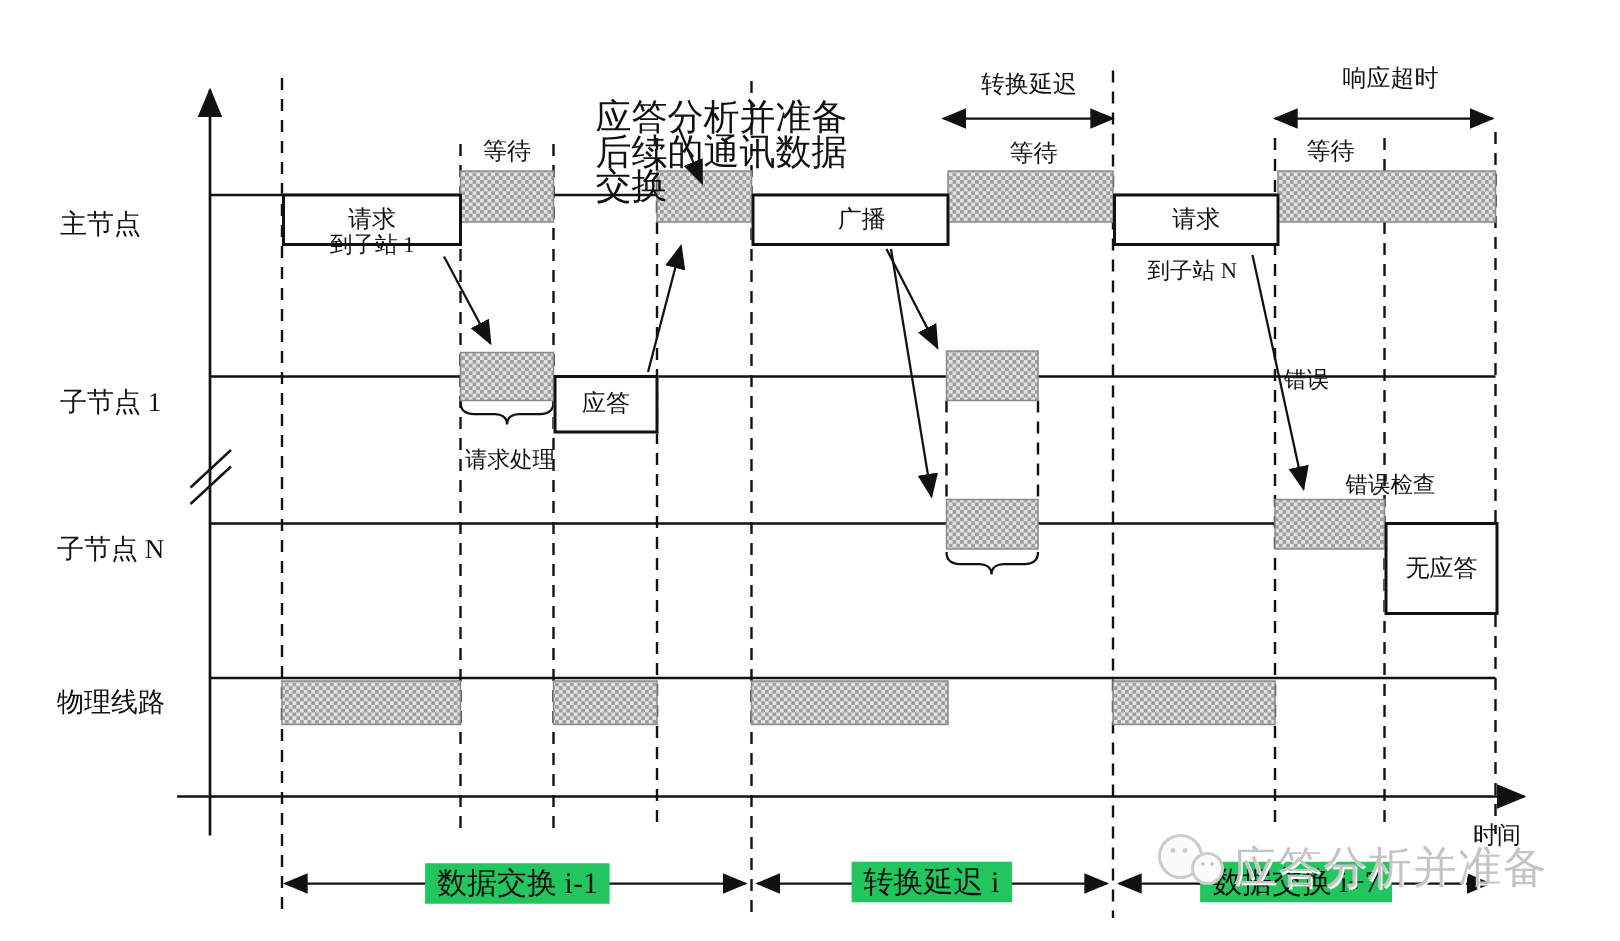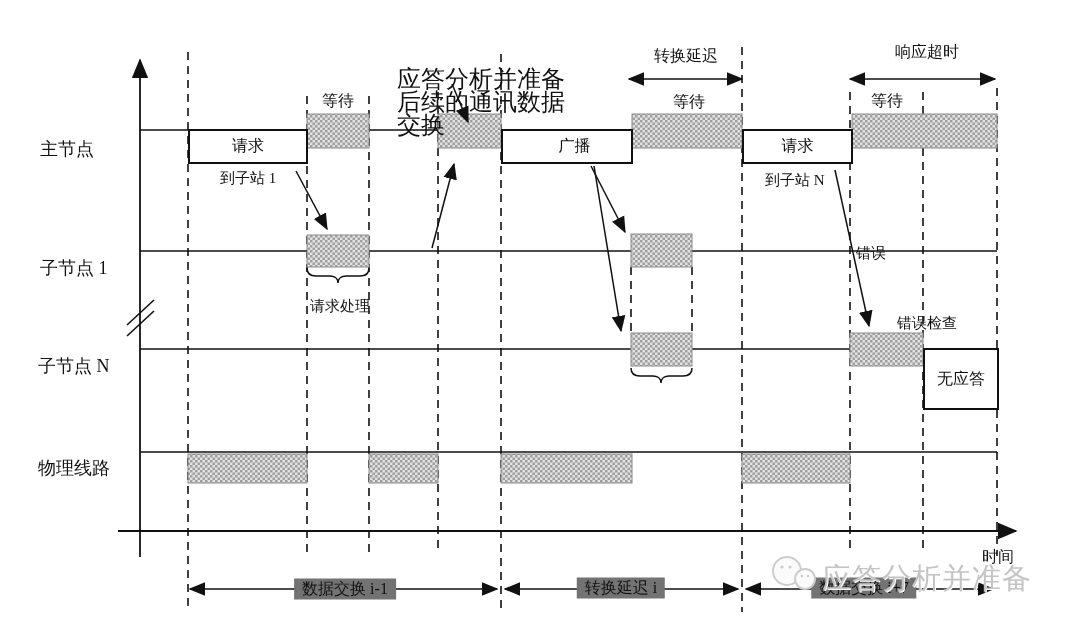--- a/index.html
+++ b/index.html
@@ -14,22 +14,22 @@
   .row-lbl{font-size:18px;}
   .note{white-space:pre-line;font-size:24px;line-height:23px;margin-top:38px;}
   .small{font-size:15px;}
   .wbox{
     position:absolute;z-index:2;background:#fff;border:2px solid #111;
     box-sizing:border-box;display:flex;align-items:center;justify-content:center;
     font-size:16px;
   }
   .wbox.tall{align-items:flex-start;padding-top:19px;}
   .exch{
-    position:absolute;z-index:3;font-size:16px;white-space:nowrap;
-    background:#737373;padding:0 8px;transform:translate(-50%,-50%);
+    position:absolute;z-index:3;font-size:20px;white-space:nowrap;
+    background:#22c55e;padding:0 8px;transform:translate(-50%,-50%);
   }
   .watermark{
     position:absolute;z-index:6;display:flex;align-items:center;
     color:#c4c4c4;font-size:29px;letter-spacing:1px;white-space:nowrap;
   }
   .watermark .wm-text{text-shadow:1px 1px 0 #ffffff;}
   .wm-icon{margin-right:2px;}
 </style>
 </head>
 <body>
@@ -126,28 +126,29 @@
   <div class="lbl row-lbl" style="left:38px;top:354px;">子节点 N</div>
   <div class="lbl row-lbl" style="left:38px;top:456px;">物理线路</div>
 
   <div class="lbl note" style="left:397px;top:30px;">应答分析并准备
 后续的通讯数据
 交换</div>
 
   <div class="wbox" style="left:188px;top:129px;width:120px;height:35px;">请求</div>
   <div class="wbox" style="left:501px;top:129px;width:132px;height:35px;padding-left:15px;">广播</div>
   <div class="wbox" style="left:742px;top:129px;width:111px;height:35px;">请求</div>
+  <div class="wbox" style="left:369px;top:250px;width:70px;height:39px;">应答</div>
   <div class="wbox tall" style="left:923px;top:348px;width:76px;height:62px;">无应答</div>
 
   <div class="lbl ctr" style="left:338px;top:91px;">等待</div>
   <div class="lbl ctr" style="left:689px;top:92px;">等待</div>
   <div class="lbl ctr" style="left:887px;top:91px;">等待</div>
   <div class="lbl ctr" style="left:686px;top:46px;">转换延迟</div>
   <div class="lbl ctr" style="left:927px;top:42px;">响应超时</div>
-  <div class="lbl small" style="left:220px;top:169px;">到子站 1</div>
+  <div class="lbl small" style="left:220px;top:154px;">到子站 1</div>
   <div class="lbl small" style="left:765px;top:171px;text-align:center;">到子站 N</div>
   <div class="lbl small" style="left:310px;top:297px;">请求处理</div>
   <div class="lbl small" style="left:856px;top:212px;margin-top:32px;">错误</div>
   <div class="lbl small" style="left:897px;top:314px;">错误检查</div>
   <div class="lbl" style="left:982px;top:547px;">时间</div>
 
   <div class="exch" style="left:345px;top:589px;">数据交换 i-1</div>
   <div class="exch" style="left:621px;top:588px;">转换延迟 i</div>
   <div class="exch" style="left:864px;top:588px;">数据交换 i+7</div>
 

